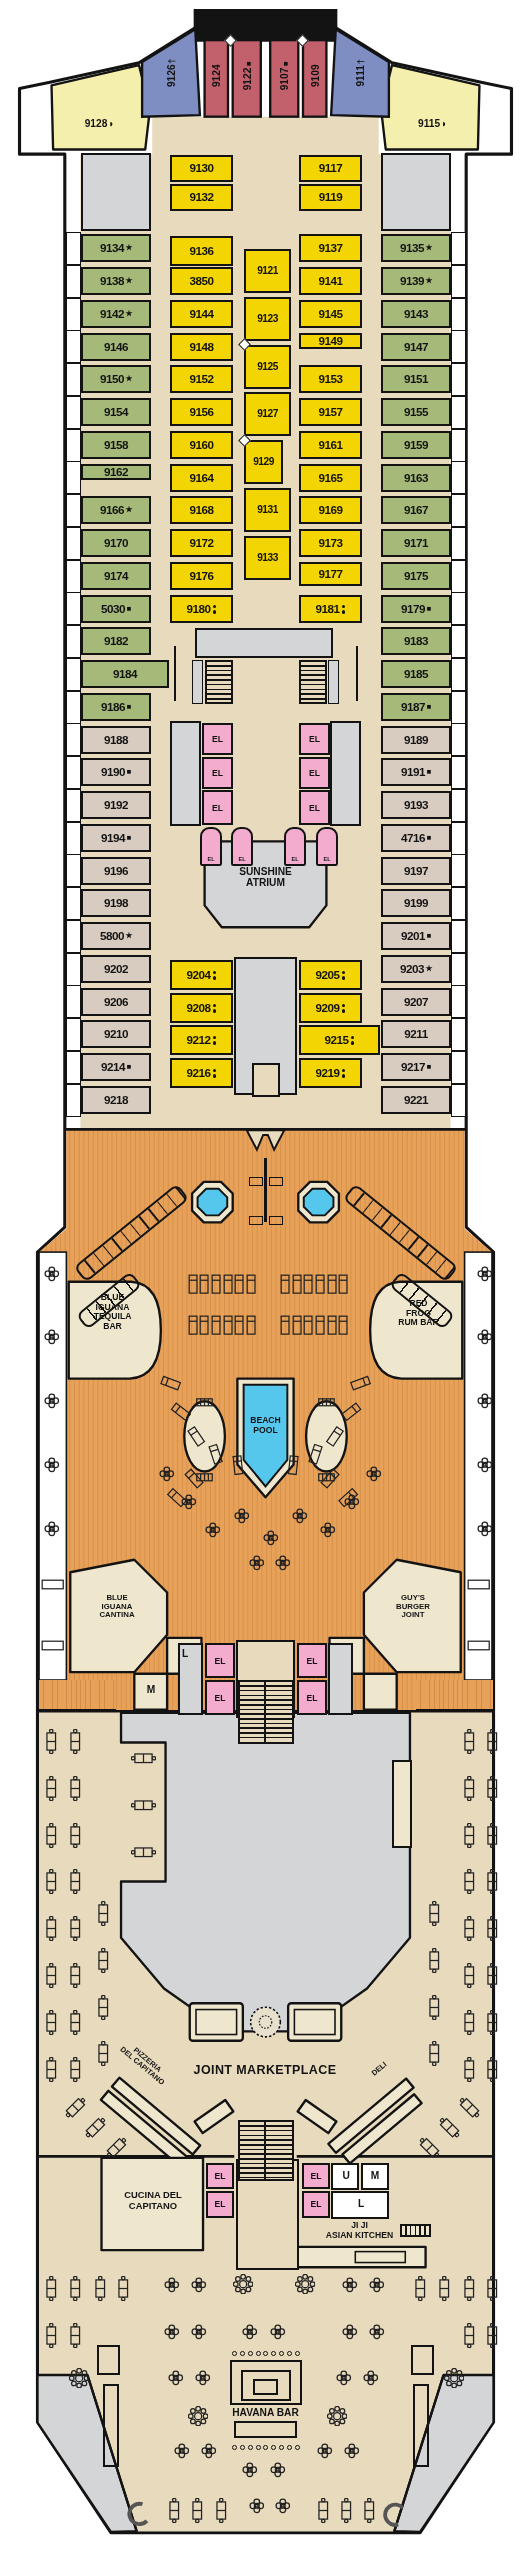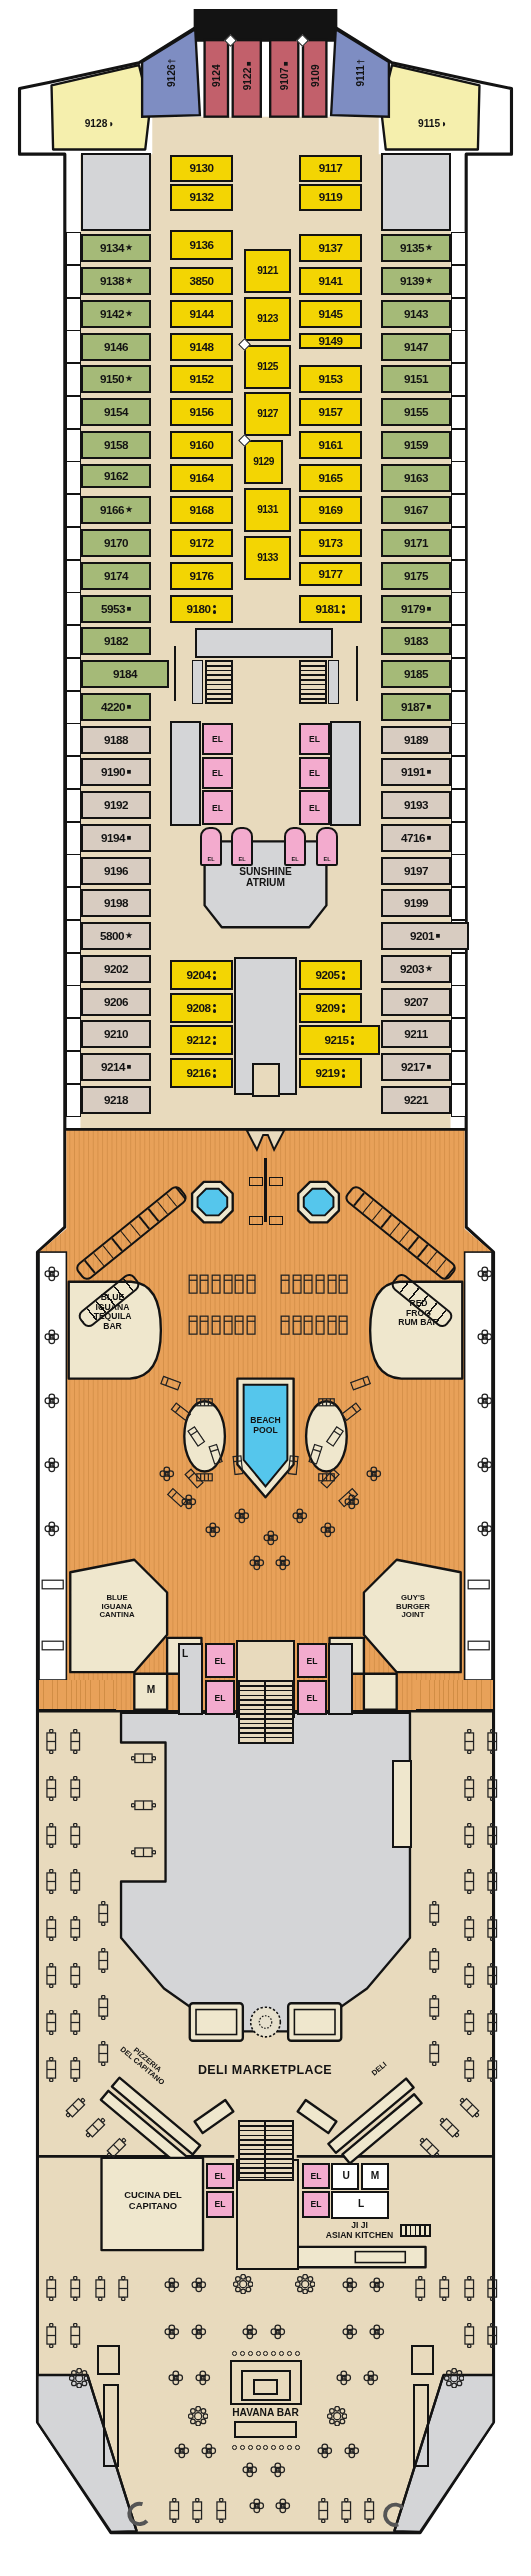--- a/index.html
+++ b/index.html
@@ -147,21 +147,21 @@
   <div class="lbl" style="left:239px;top:1416px;width:53px;font-size:8.6px">BEACH
 POOL</div>
   <div class="lbl" style="left:74px;top:1594px;width:86px;font-size:7.8px">BLUE
 IGUANA
 CANTINA</div>
   <div class="lbl" style="left:370px;top:1594px;width:86px;font-size:7.8px">GUY'S
 BURGER
 JOINT</div>
   <div class="lbl" style="left:174px;top:1648px;width:22px;font-size:10.2px">L</div>
   <div class="lbl" style="left:140px;top:1684px;width:22px;font-size:10.2px">M</div>
-  <div class="lbl" style="left:148px;top:2063px;width:234px;font-size:12.5px;letter-spacing:0.4px">DELI MARKETPLACE</div>
+  <div class="lbl" style="left:148px;top:2063px;width:234px;font-size:12.5px;letter-spacing:0.4px">JOINT MARKETPLACE</div>
   <div class="lbl" style="left:86px;top:2055px;width:117px;font-size:7.4px;transform:rotate(40deg)">PIZZERIA
 DEL CAPITANO</div>
   <div class="lbl" style="left:348px;top:2065px;width:63px;font-size:7.4px;transform:rotate(-40deg)">DELI</div>
   <div class="lbl" style="left:102px;top:2190px;width:102px;font-size:9.4px">CUCINA DEL
 CAPITANO</div>
   <div class="lbl" style="left:301px;top:2221px;width:117px;font-size:8.6px">JI JI
 ASIAN KITCHEN</div>
   <div class="lbl" style="left:211px;top:2407px;width:109px;font-size:10.2px">HAVANA BAR</div>
   <div class="lbl" style="left:333px;top:2170px;width:26.6px;font-size:10.2px">U</div>
   <div class="lbl" style="left:361px;top:2170px;width:28px;font-size:10.2px">M</div>
@@ -193,52 +193,52 @@
       </div>
       <div class="strip" style="left:66px;top:363px;width:15px;height:33px"></div>
       <div class="cabin c-g" style="left:81px;top:398px;width:70px;height:28px">
         <span>9154</span>
       </div>
       <div class="strip" style="left:66px;top:396px;width:15px;height:33px"></div>
       <div class="cabin c-g" style="left:81px;top:431px;width:70px;height:28px">
         <span>9158</span>
       </div>
       <div class="strip" style="left:66px;top:429px;width:15px;height:33px"></div>
-      <div class="cabin c-g" style="left:81px;top:464px;width:70px;height:24px">
+      <div class="cabin c-g" style="left:81px;top:464px;width:70px;height:16px">
         <span>9162</span>
       </div>
       <div class="strip" style="left:66px;top:461px;width:15px;height:33px"></div>
       <div class="cabin c-g" style="left:81px;top:496px;width:70px;height:28px">
         <span>9166</span>
         <span class="sym">★</span>
       </div>
       <div class="strip" style="left:66px;top:494px;width:15px;height:33px"></div>
       <div class="cabin c-g" style="left:81px;top:529px;width:70px;height:28px">
         <span>9170</span>
       </div>
       <div class="strip" style="left:66px;top:527px;width:15px;height:33px"></div>
       <div class="cabin c-g" style="left:81px;top:562px;width:70px;height:28px">
         <span>9174</span>
       </div>
       <div class="strip" style="left:66px;top:560px;width:15px;height:33px"></div>
       <div class="cabin c-g" style="left:81px;top:595px;width:70px;height:28px">
-        <span>5953</span>
+        <span>5030</span>
         <span class="sym">■</span>
       </div>
       <div class="strip" style="left:66px;top:592px;width:15px;height:33px"></div>
       <div class="cabin c-g" style="left:81px;top:627px;width:70px;height:28px">
         <span>9182</span>
       </div>
       <div class="strip" style="left:66px;top:625px;width:15px;height:33px"></div>
       <div class="cabin c-g" style="left:81px;top:660px;width:88px;height:28px">
         <span>9184</span>
       </div>
       <div class="strip" style="left:66px;top:658px;width:15px;height:33px"></div>
       <div class="cabin c-g" style="left:81px;top:693px;width:70px;height:28px">
-        <span>4220</span>
+        <span>9186</span>
         <span class="sym">■</span>
       </div>
       <div class="strip" style="left:66px;top:691px;width:15px;height:33px"></div>
       <div class="cabin c-b" style="left:81px;top:726px;width:70px;height:28px">
         <span>9188</span>
       </div>
       <div class="strip" style="left:66px;top:723px;width:15px;height:33px"></div>
       <div class="cabin c-b" style="left:81px;top:758px;width:70px;height:28px">
         <span>9190</span>
         <span class="sym">■</span>
@@ -370,21 +370,21 @@
       </div>
       <div class="strip" style="left:451px;top:822px;width:15px;height:33px"></div>
       <div class="cabin c-b" style="left:381px;top:857px;width:70px;height:28px">
         <span>9197</span>
       </div>
       <div class="strip" style="left:451px;top:854px;width:15px;height:33px"></div>
       <div class="cabin c-b" style="left:381px;top:889px;width:70px;height:28px">
         <span>9199</span>
       </div>
       <div class="strip" style="left:451px;top:887px;width:15px;height:33px"></div>
-      <div class="cabin c-b" style="left:381px;top:922px;width:88px;height:28px">
+      <div class="cabin c-b" style="left:381px;top:922px;width:70px;height:28px">
         <span>9201</span>
         <span class="sym">■</span>
       </div>
       <div class="strip" style="left:451px;top:920px;width:15px;height:33px"></div>
       <div class="cabin c-b" style="left:381px;top:955px;width:70px;height:28px">
         <span>9203</span>
         <span class="sym">★</span>
       </div>
       <div class="strip" style="left:451px;top:953px;width:15px;height:33px"></div>
       <div class="cabin c-b" style="left:381px;top:988px;width:70px;height:28px">
@@ -397,21 +397,21 @@
       <div class="strip" style="left:451px;top:1018px;width:15px;height:33px"></div>
       <div class="cabin c-b" style="left:381px;top:1053px;width:70px;height:28px">
         <span>9217</span>
         <span class="sym">■</span>
       </div>
       <div class="strip" style="left:451px;top:1051px;width:15px;height:33px"></div>
       <div class="cabin c-b" style="left:381px;top:1086px;width:70px;height:28px">
         <span>9221</span>
       </div>
       <div class="strip" style="left:451px;top:1084px;width:15px;height:33px"></div>
-      <div class="cabin c-y" style="left:170px;top:230px;width:63px;height:30px">
+      <div class="cabin c-y" style="left:170px;top:236px;width:63px;height:30px">
         <span>9136</span>
       </div>
       <div class="cabin c-y" style="left:170px;top:267px;width:63px;height:28px">
         <span>3850</span>
       </div>
       <div class="cabin c-y" style="left:170px;top:300px;width:63px;height:28px">
         <span>9144</span>
       </div>
       <div class="cabin c-y" style="left:170px;top:333px;width:63px;height:28px">
         <span>9148</span>

